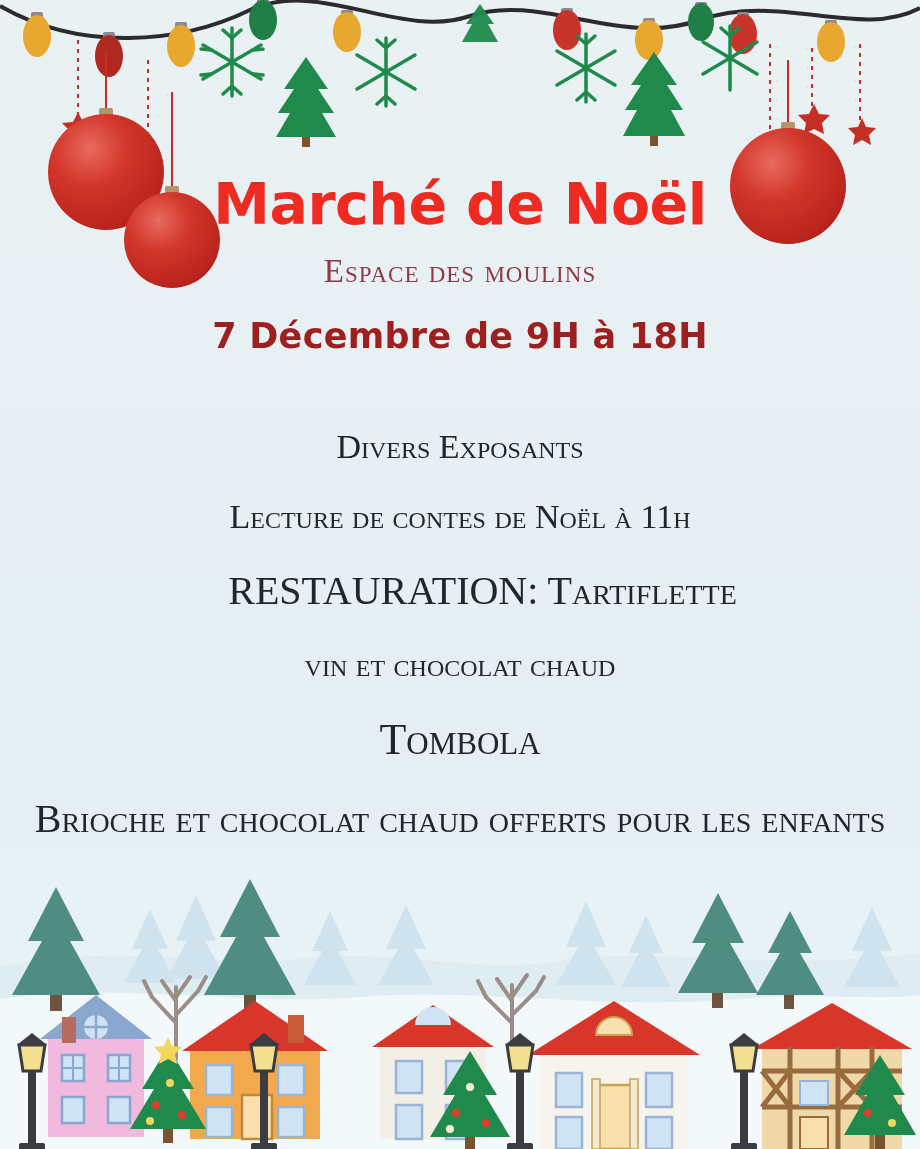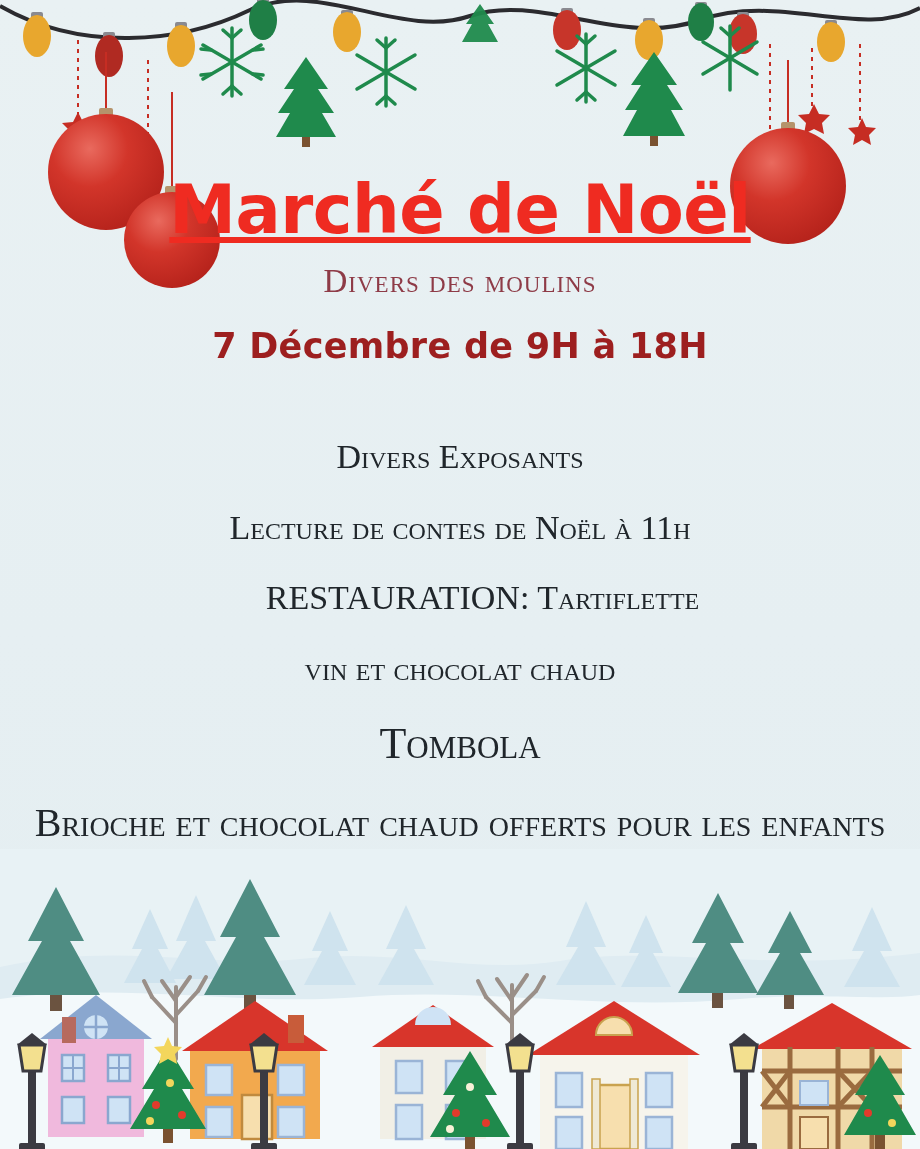--- a/index.html
+++ b/index.html
@@ -36,26 +36,25 @@
     position: absolute;
     top: 175px;
     left: 0;
     width: 920px;
     text-align: center;
     z-index: 5;
   }
   .title {
     font-family: "DejaVu Sans", sans-serif;
     font-weight: 700;
-    font-size: 67px;
+    font-size: 57px;
     color: #ef2b21;
     letter-spacing: -0.5px;
     margin: 0 0 18px 0;
     line-height: 1.05;
-    text-decoration: underline;
   }
   .subtitle {
     font-family: "Liberation Serif", serif;
     font-size: 33px;
     color: #8e3b47;
     letter-spacing: 1px;
     font-variant: small-caps;
     margin: 0 0 26px 0;
   }
   .date {
@@ -73,21 +72,21 @@
   }
   .lines li {
     font-family: "Liberation Serif", serif;
     font-variant: small-caps;
     color: #20262b;
     margin: 0 0 33px 0;
     line-height: 1.1;
   }
   .l1 { font-size: 34px; }
   .l2 { font-size: 34px; }
-  .l3 { font-size: 34px; padding-left: 45px; }
+  .l3 { font-size: 40px; padding-left: 45px; }
   .l4 { font-size: 34px; }
   .l5 { font-size: 44px; }
   .l6 { font-size: 40px; }
 
   
   .village {
     position: absolute;
     left: 0;
     bottom: 0;
     width: 920px;
@@ -233,21 +232,21 @@
           <stop offset="0%" stop-color="#e96a5e"></stop>
           <stop offset="42%" stop-color="#d2352a"></stop>
           <stop offset="100%" stop-color="#b3211a"></stop>
         </radialGradient>
       </defs>
     </svg>
   </div>
 
   <div class="content">
     <h1 class="title">Marché de Noël</h1>
-    <div class="subtitle">Divers des moulins</div>
+    <div class="subtitle">Espace des moulins</div>
     <div class="date">7 Décembre de 9H à 18H</div>
     <ul class="lines">
       <li class="l1">Divers Exposants</li>
       <li class="l2">Lecture de contes de Noël à 11h</li>
       <li class="l3">RESTAURATION: Tartiflette</li>
       <li class="l4">vin et chocolat chaud</li>
       <li class="l5">Tombola</li>
       <li class="l6">Brioche et chocolat chaud offerts pour les enfants</li>
     </ul>
   </div>

